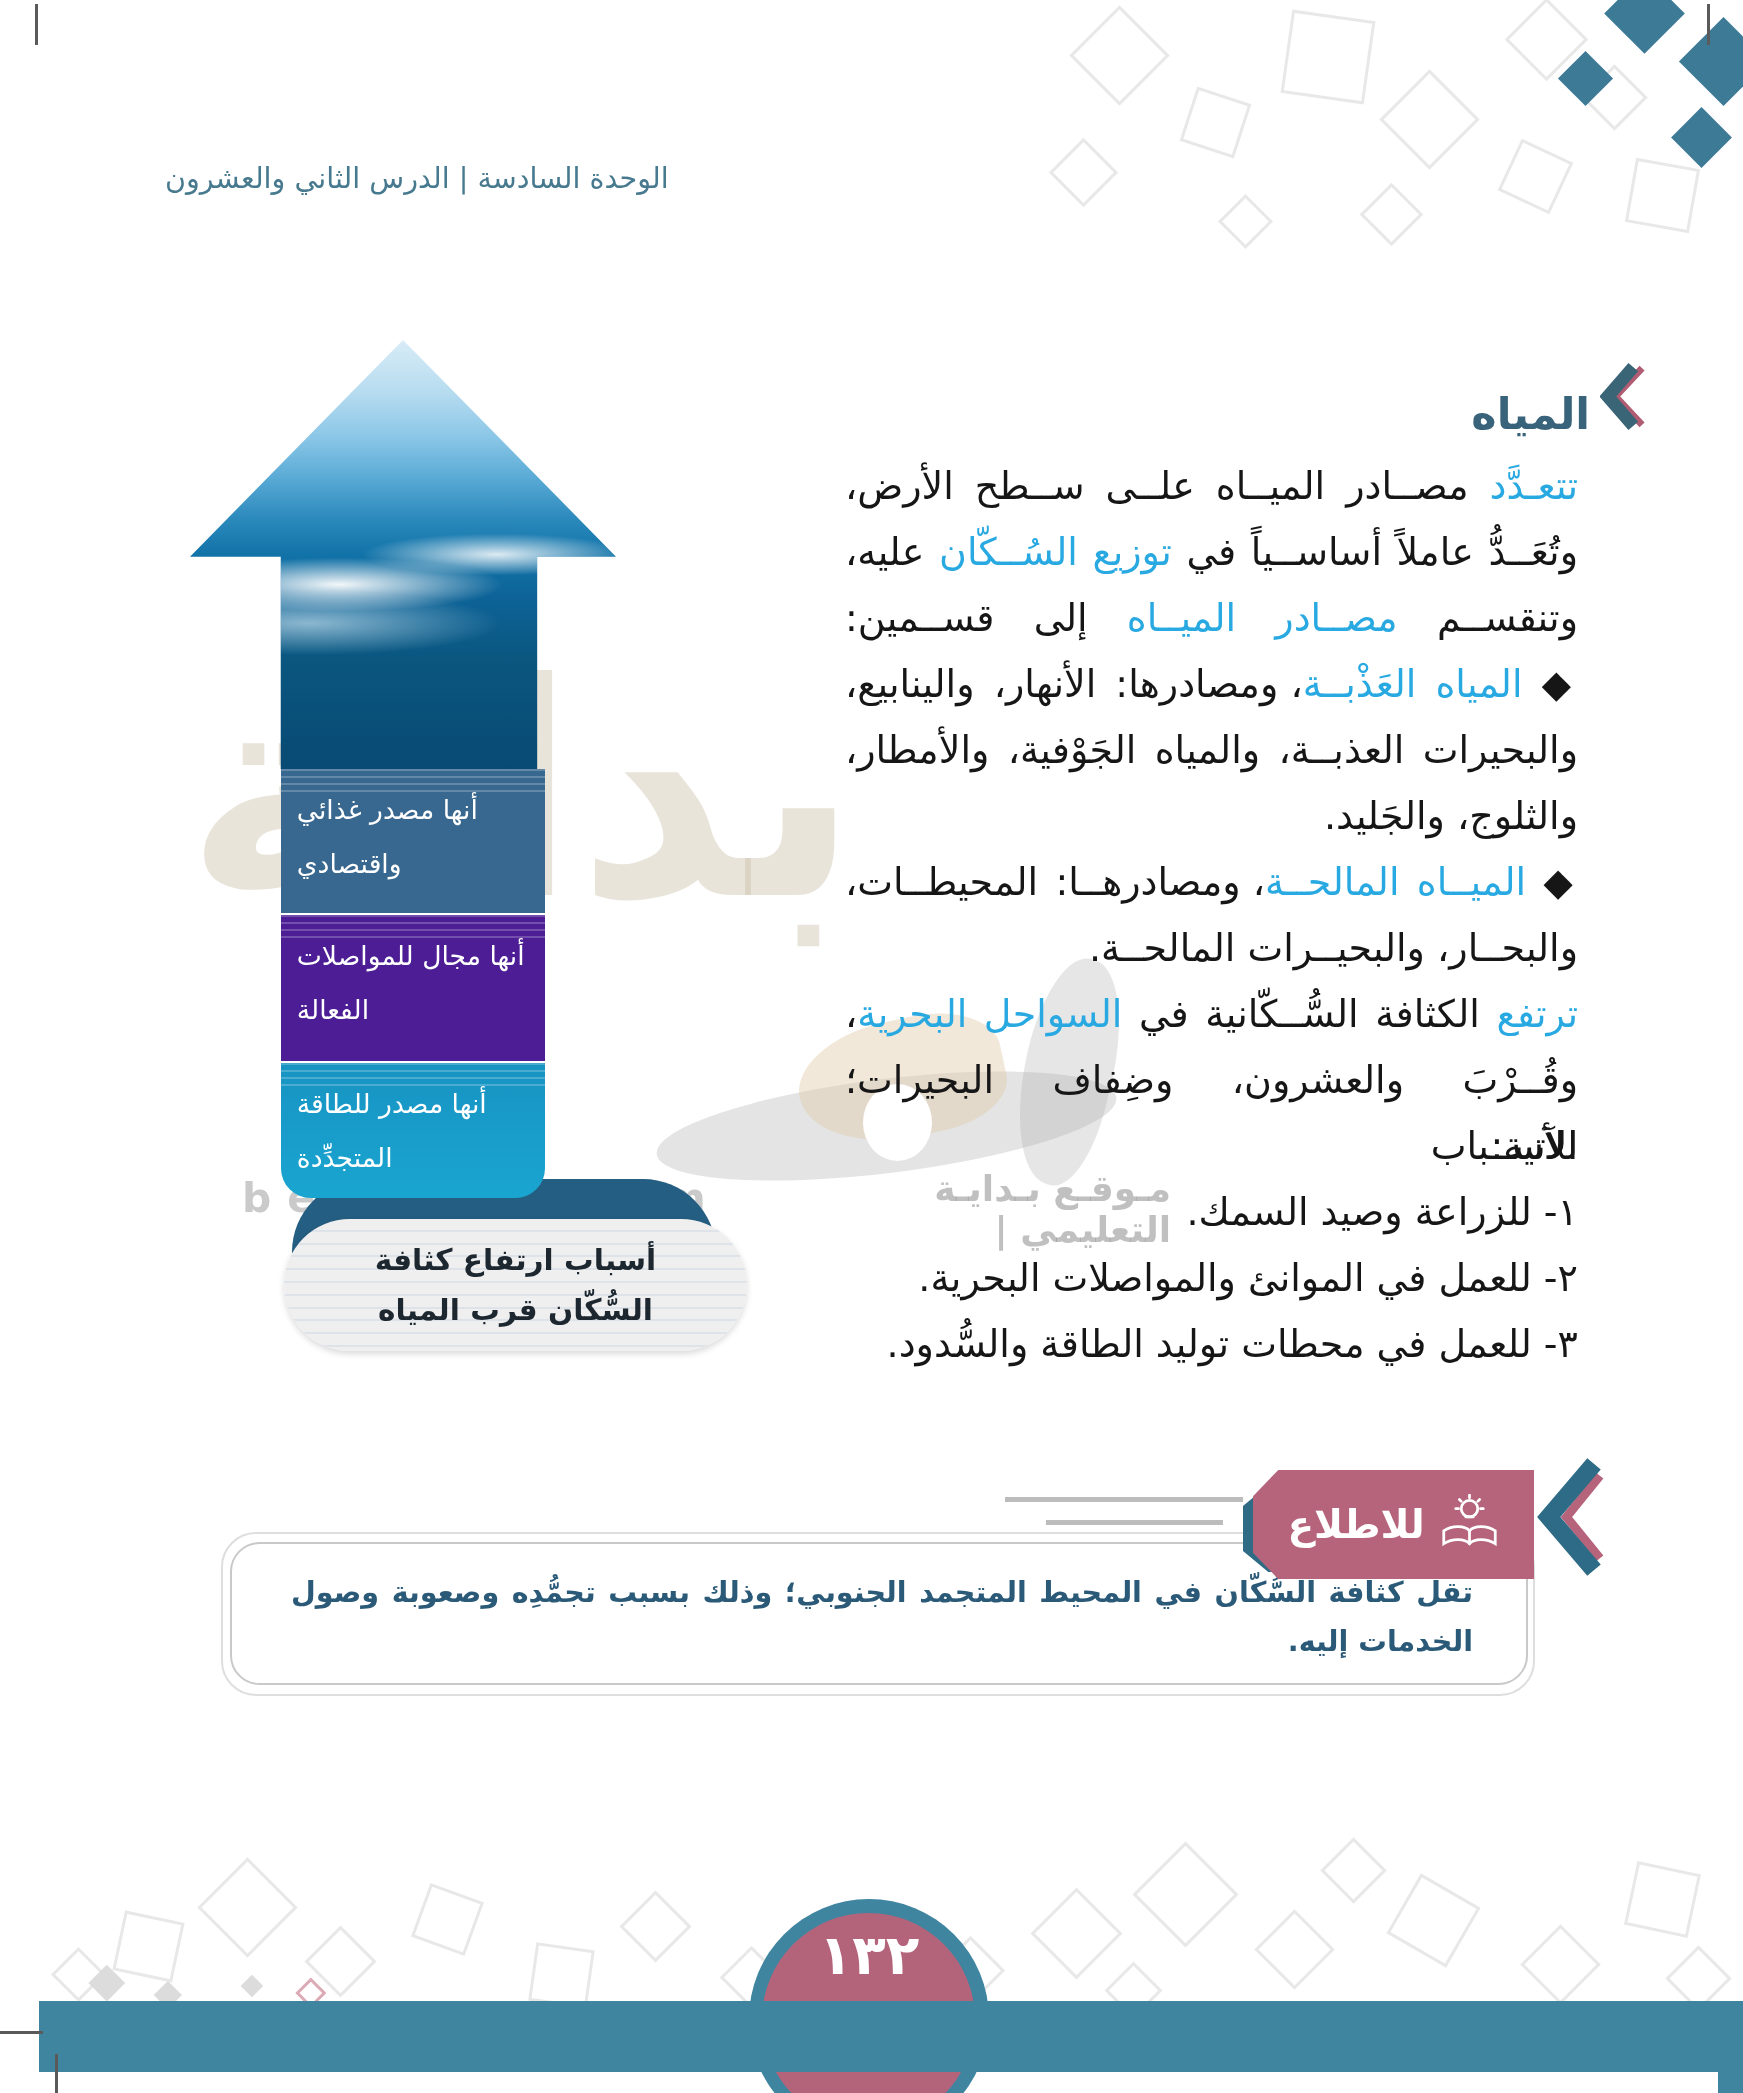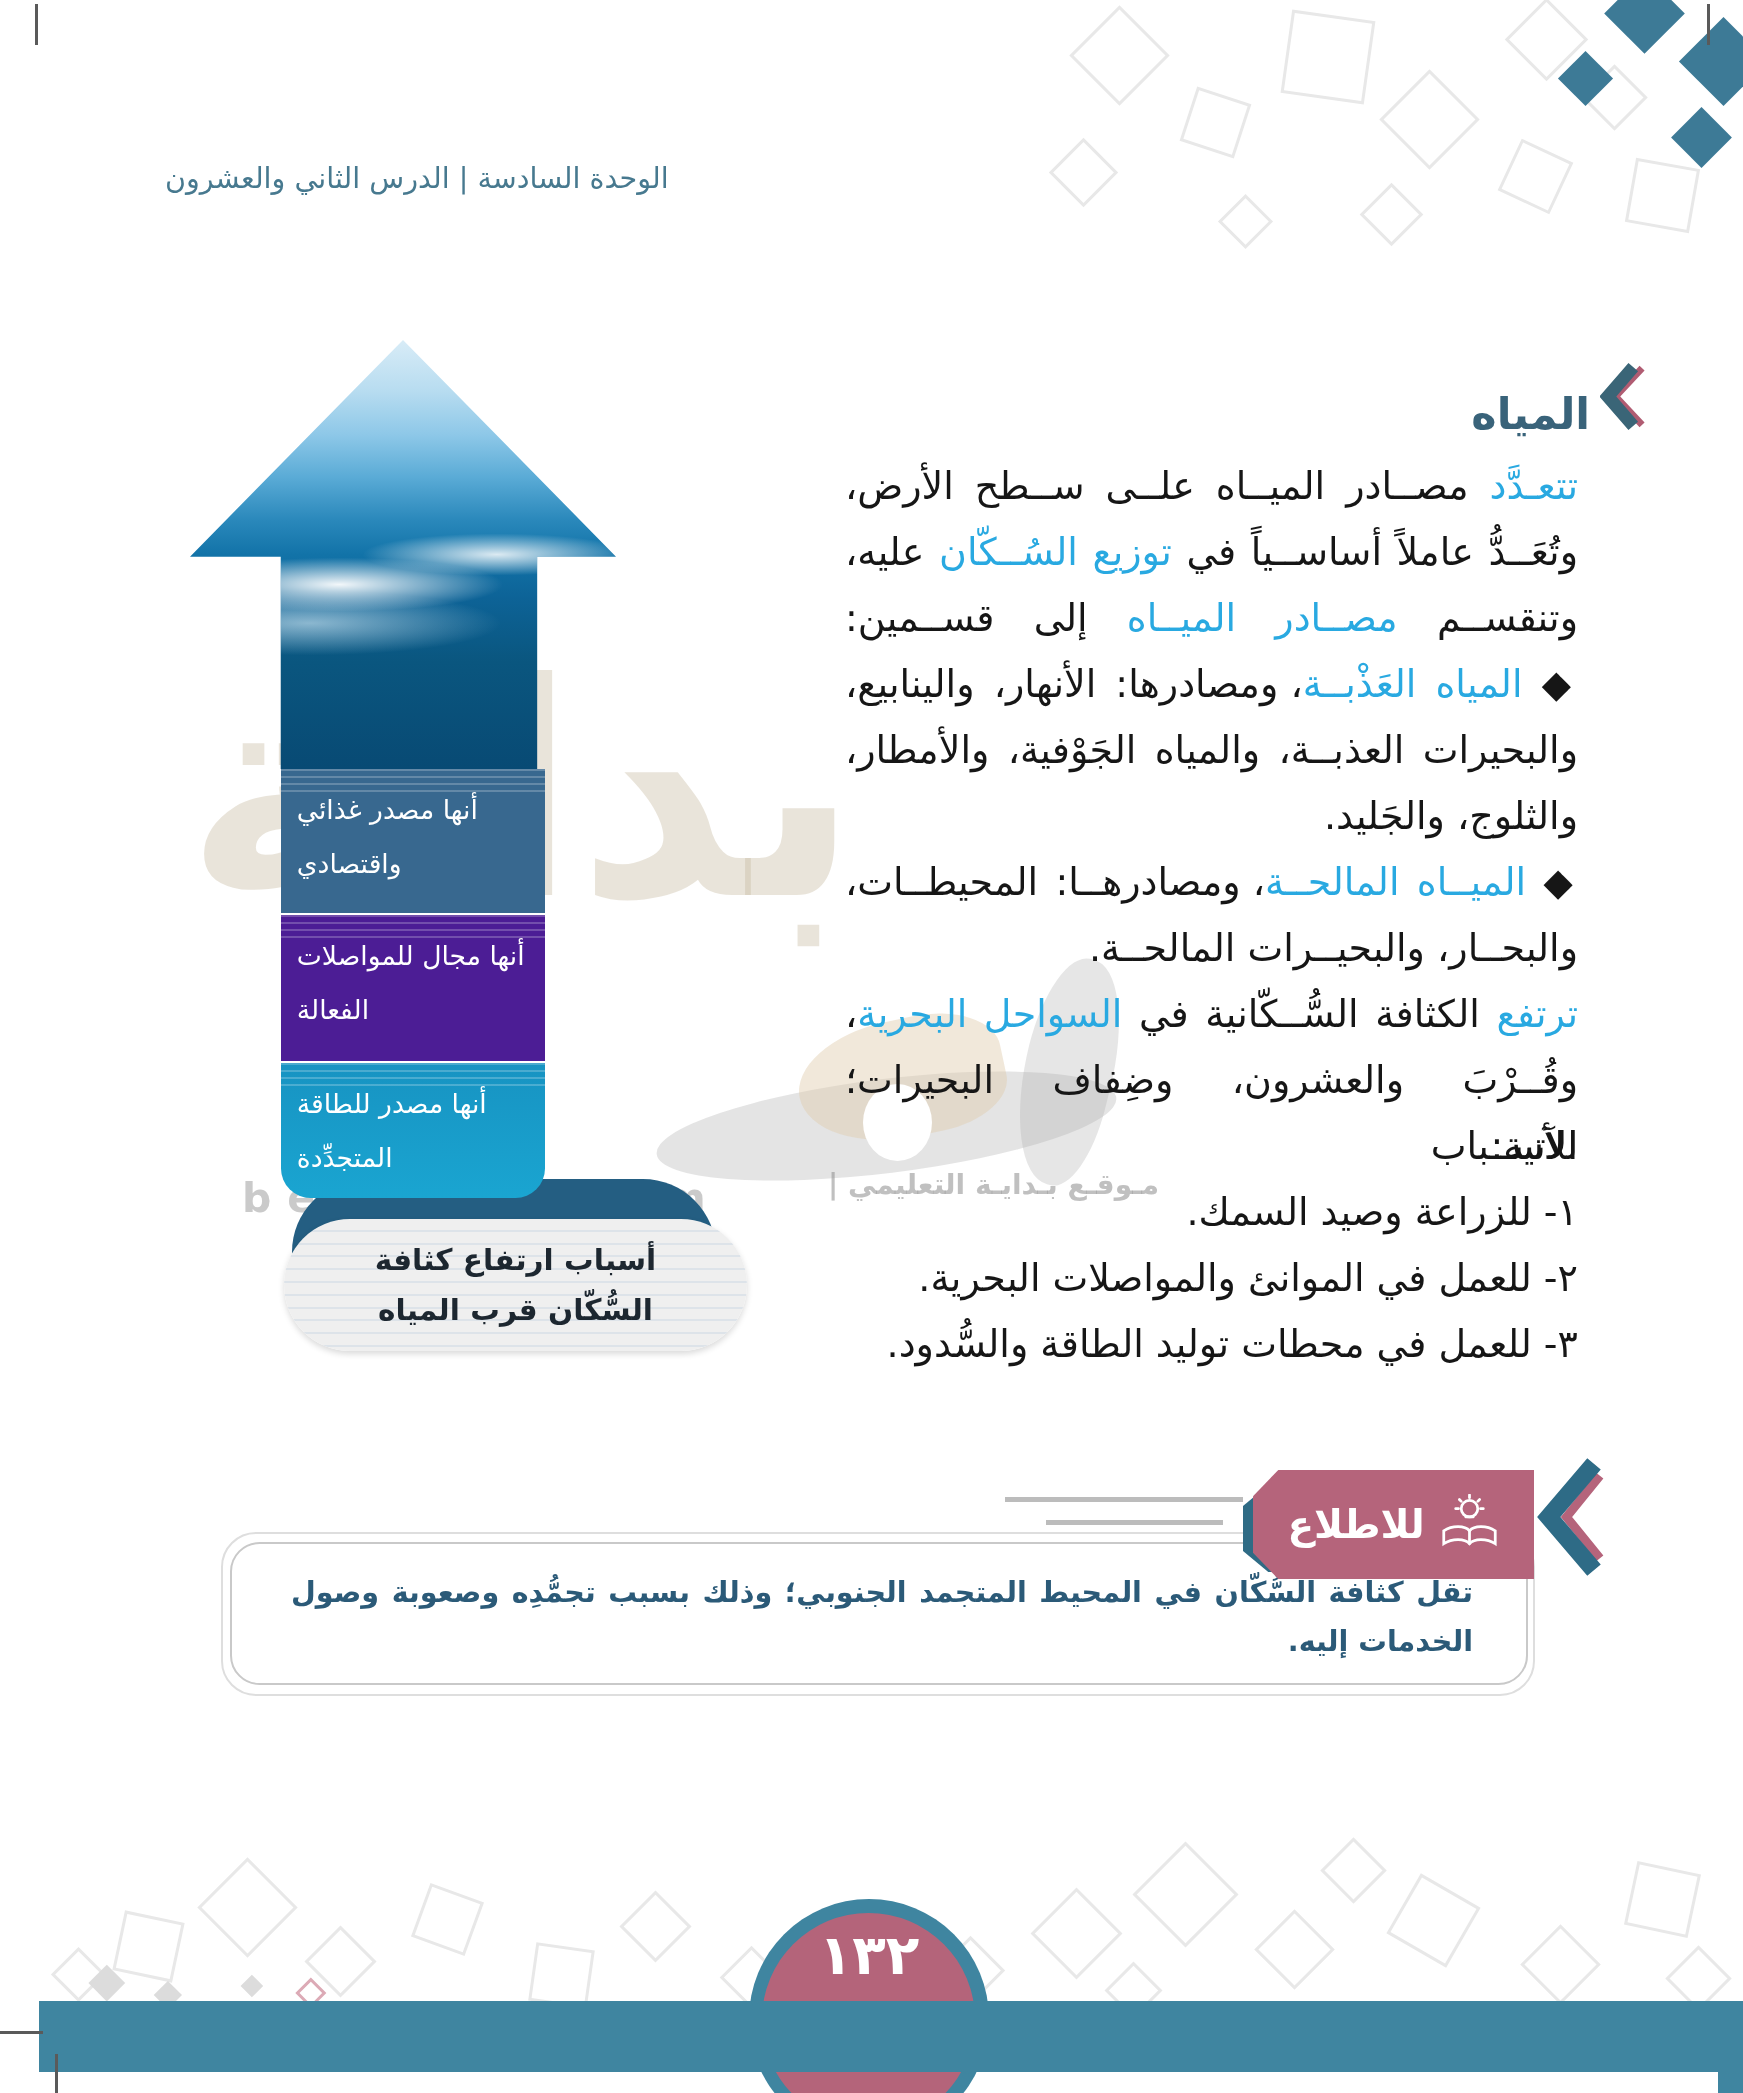--- a/index.html
+++ b/index.html
@@ -47,21 +47,21 @@
     display:flex;align-items:center;justify-content:center;text-align:center;
     font-size:29.6px;font-weight:bold;color:#1d2730;line-height:1.7;direction:rtl;padding:0 45px;}
 
   
   .wm{position:absolute;z-index:1;pointer-events:none;}
   .wm-brand{left:138px;top:630px;width:768px;font-size:296px;font-weight:bold;color:rgba(196,183,158,.38);text-align:center;direction:rtl;line-height:1.1;}
   .wm-sw1{left:655px;top:1079px;width:463px;height:94px;border-radius:50%;background:rgba(172,172,172,.33);transform:rotate(-7deg);}
   .wm-sw2{left:798px;top:1020px;width:207px;height:118px;border-radius:55% 45% 40% 60%;background:rgba(224,205,172,.45);transform:rotate(-12deg);}
   .wm-hole{left:863px;top:1084px;width:69px;height:77px;border-radius:50%;background:#fff;}
   .wm-tail{left:1024px;top:957px;width:89px;height:229px;border-radius:45% 55% 40% 60%;background:rgba(172,172,172,.3);transform:rotate(14deg);}
-  .wm-site{left:816px;top:1168px;width:355px;font-size:28px;font-weight:bold;color:rgba(140,140,140,.55);direction:rtl;text-align:center;}
+  .wm-site{left:816px;top:1168px;width:355px;font-size:36px;font-weight:bold;color:rgba(140,140,140,.55);direction:rtl;text-align:right;}
   .wm-domain{left:242px;top:1174px;width:591px;font-size:41px;font-weight:bold;letter-spacing:15.8px;color:rgba(150,150,150,.5);}
 
   
   .tipbox{position:absolute;left:230px;top:1542px;width:1298px;height:143px;border:2.5px solid #c9c9c9;border-radius:29.6px;background:#fff;z-index:2;}
   .tipbox::before{content:"";position:absolute;left:-10.8px;top:-11.8px;right:-8.9px;bottom:-12.8px;border:2px solid #dedede;border-radius:35px;}
   .tiptext{position:absolute;left:59px;top:23.6px;width:1182px;font-size:28.6px;font-weight:bold;color:#2b5a78;direction:rtl;text-align:justify;line-height:1.72;}
   .tipline{position:absolute;background:#bcbcbc;z-index:2;}
   .badgeback{position:absolute;left:1243px;top:1485px;width:281px;height:87px;background:#2f6b85;z-index:3;
     clip-path:polygon(9% 0,100% 0,100% 100%,9% 100%,0 76%,0 24%);}
   .badge{position:absolute;left:1253px;top:1470px;width:281px;height:109px;background:#b5647b;z-index:4;

